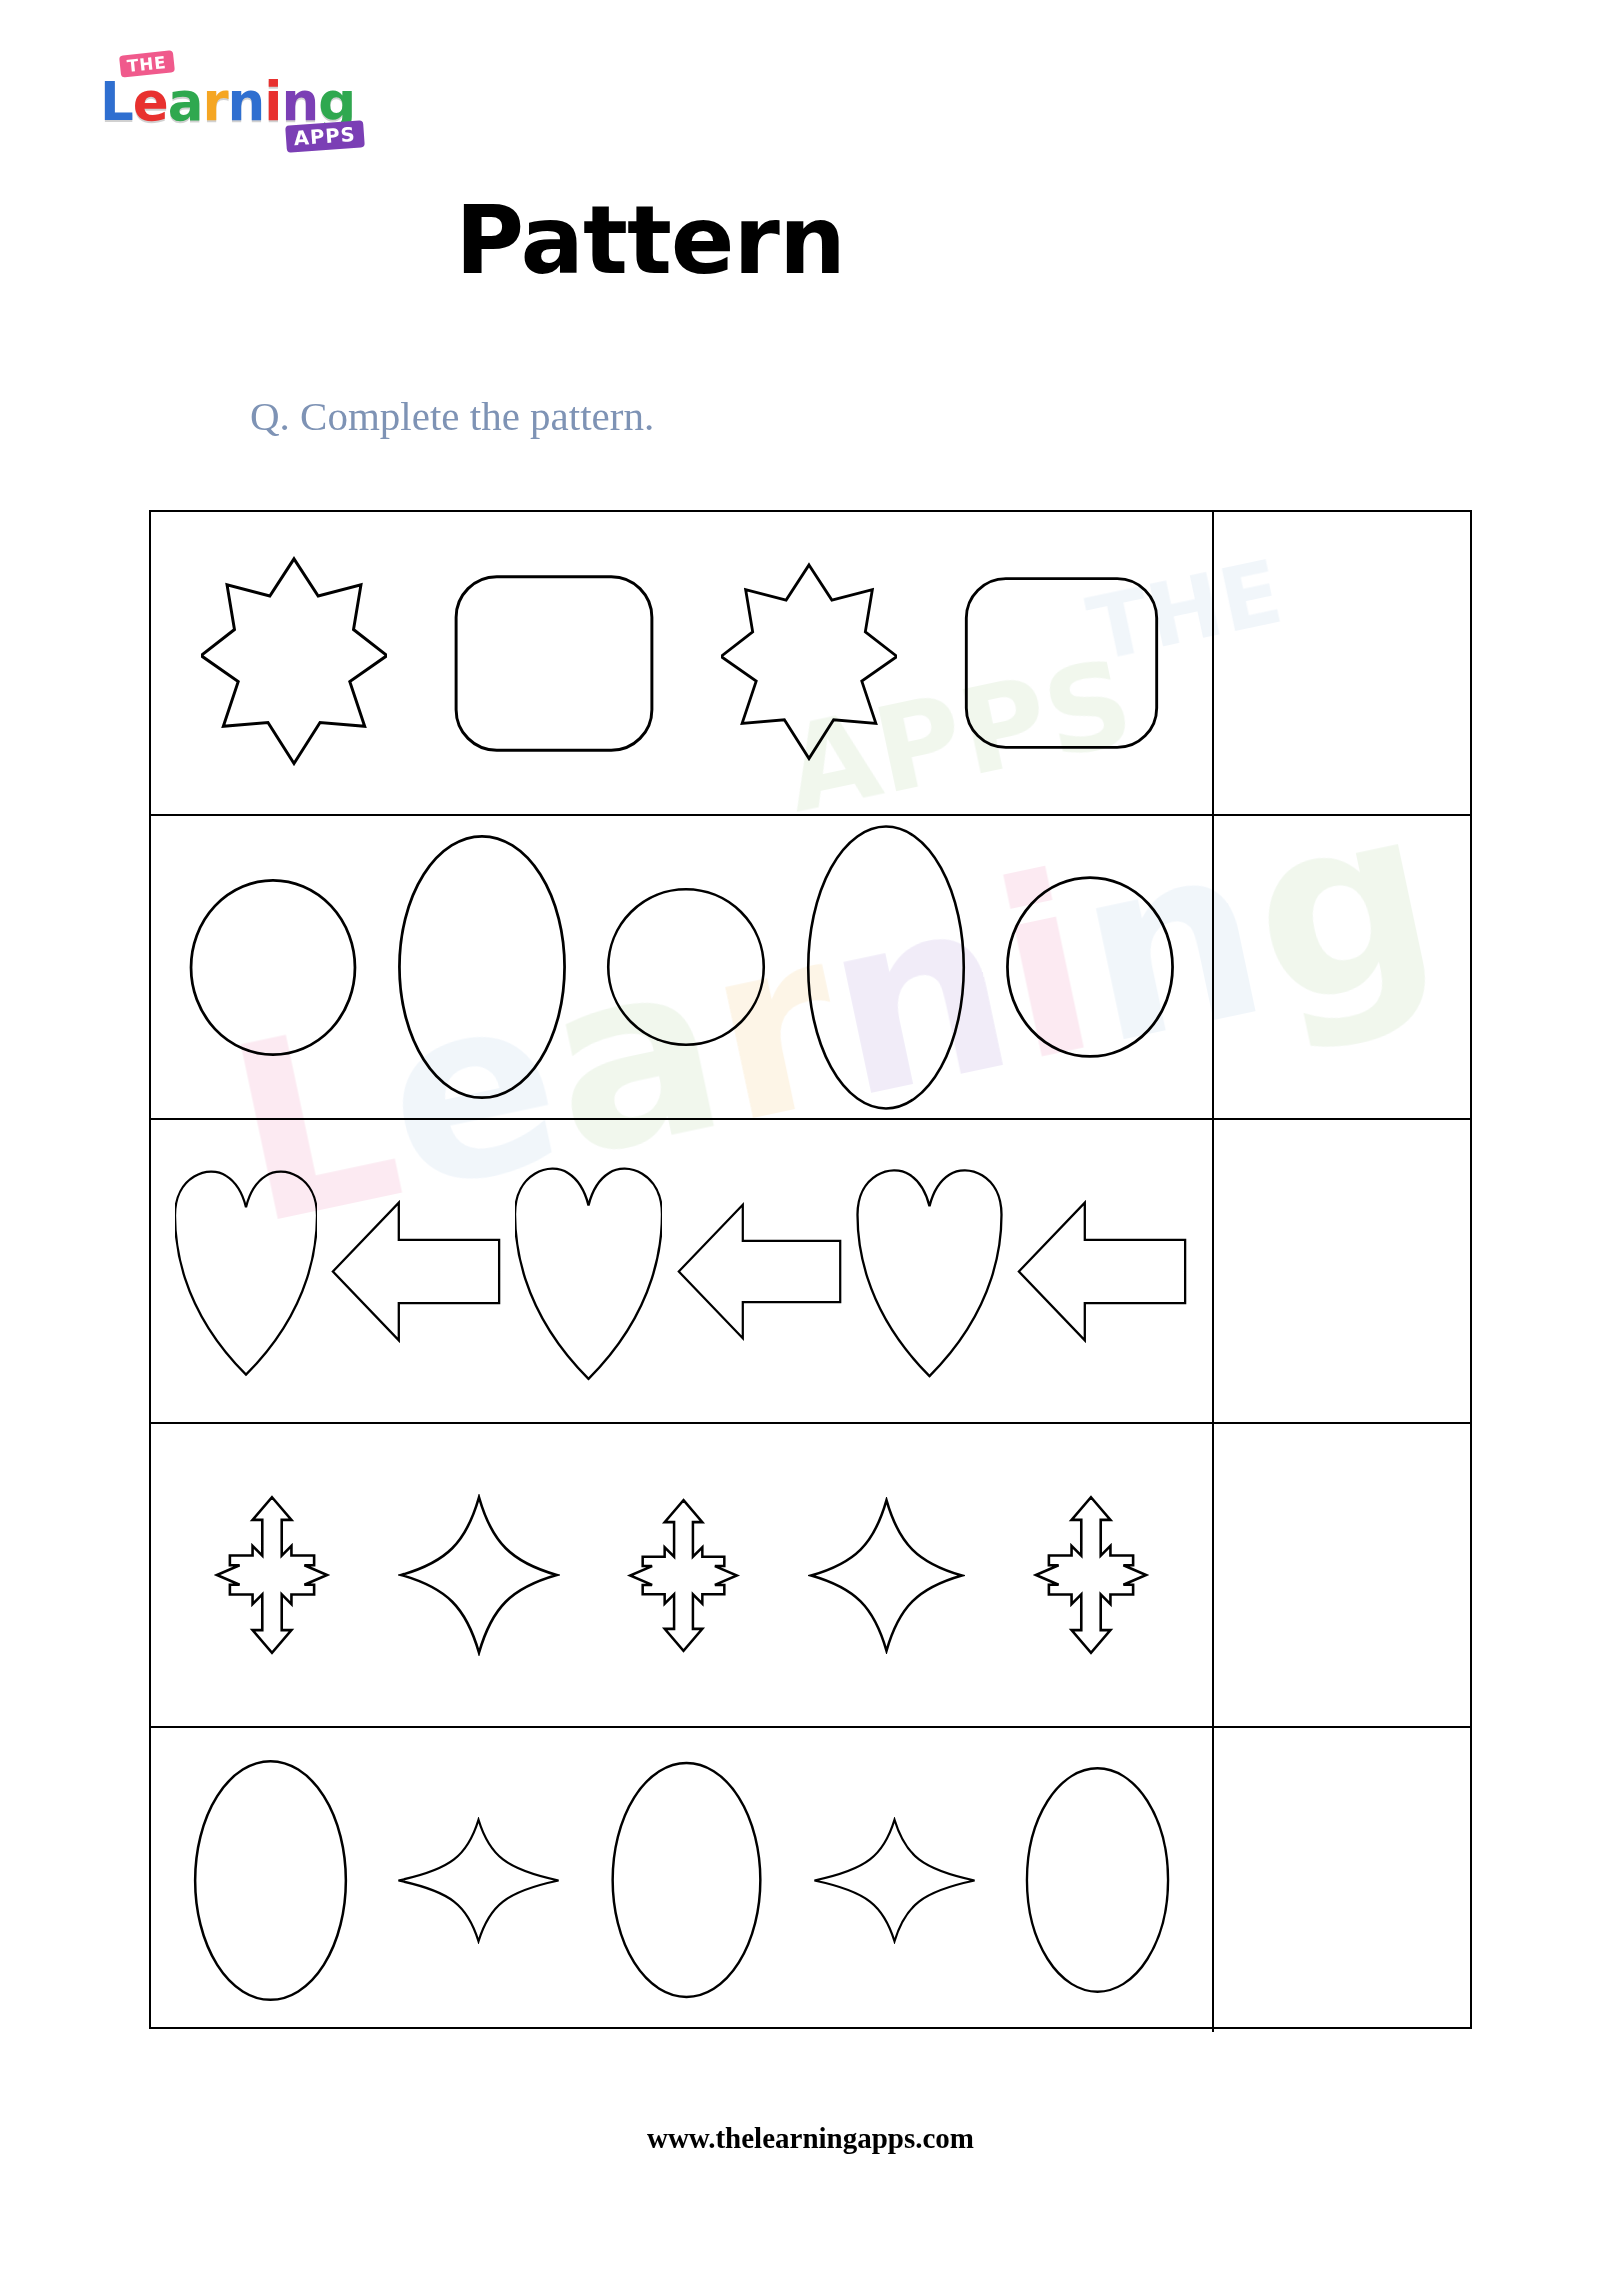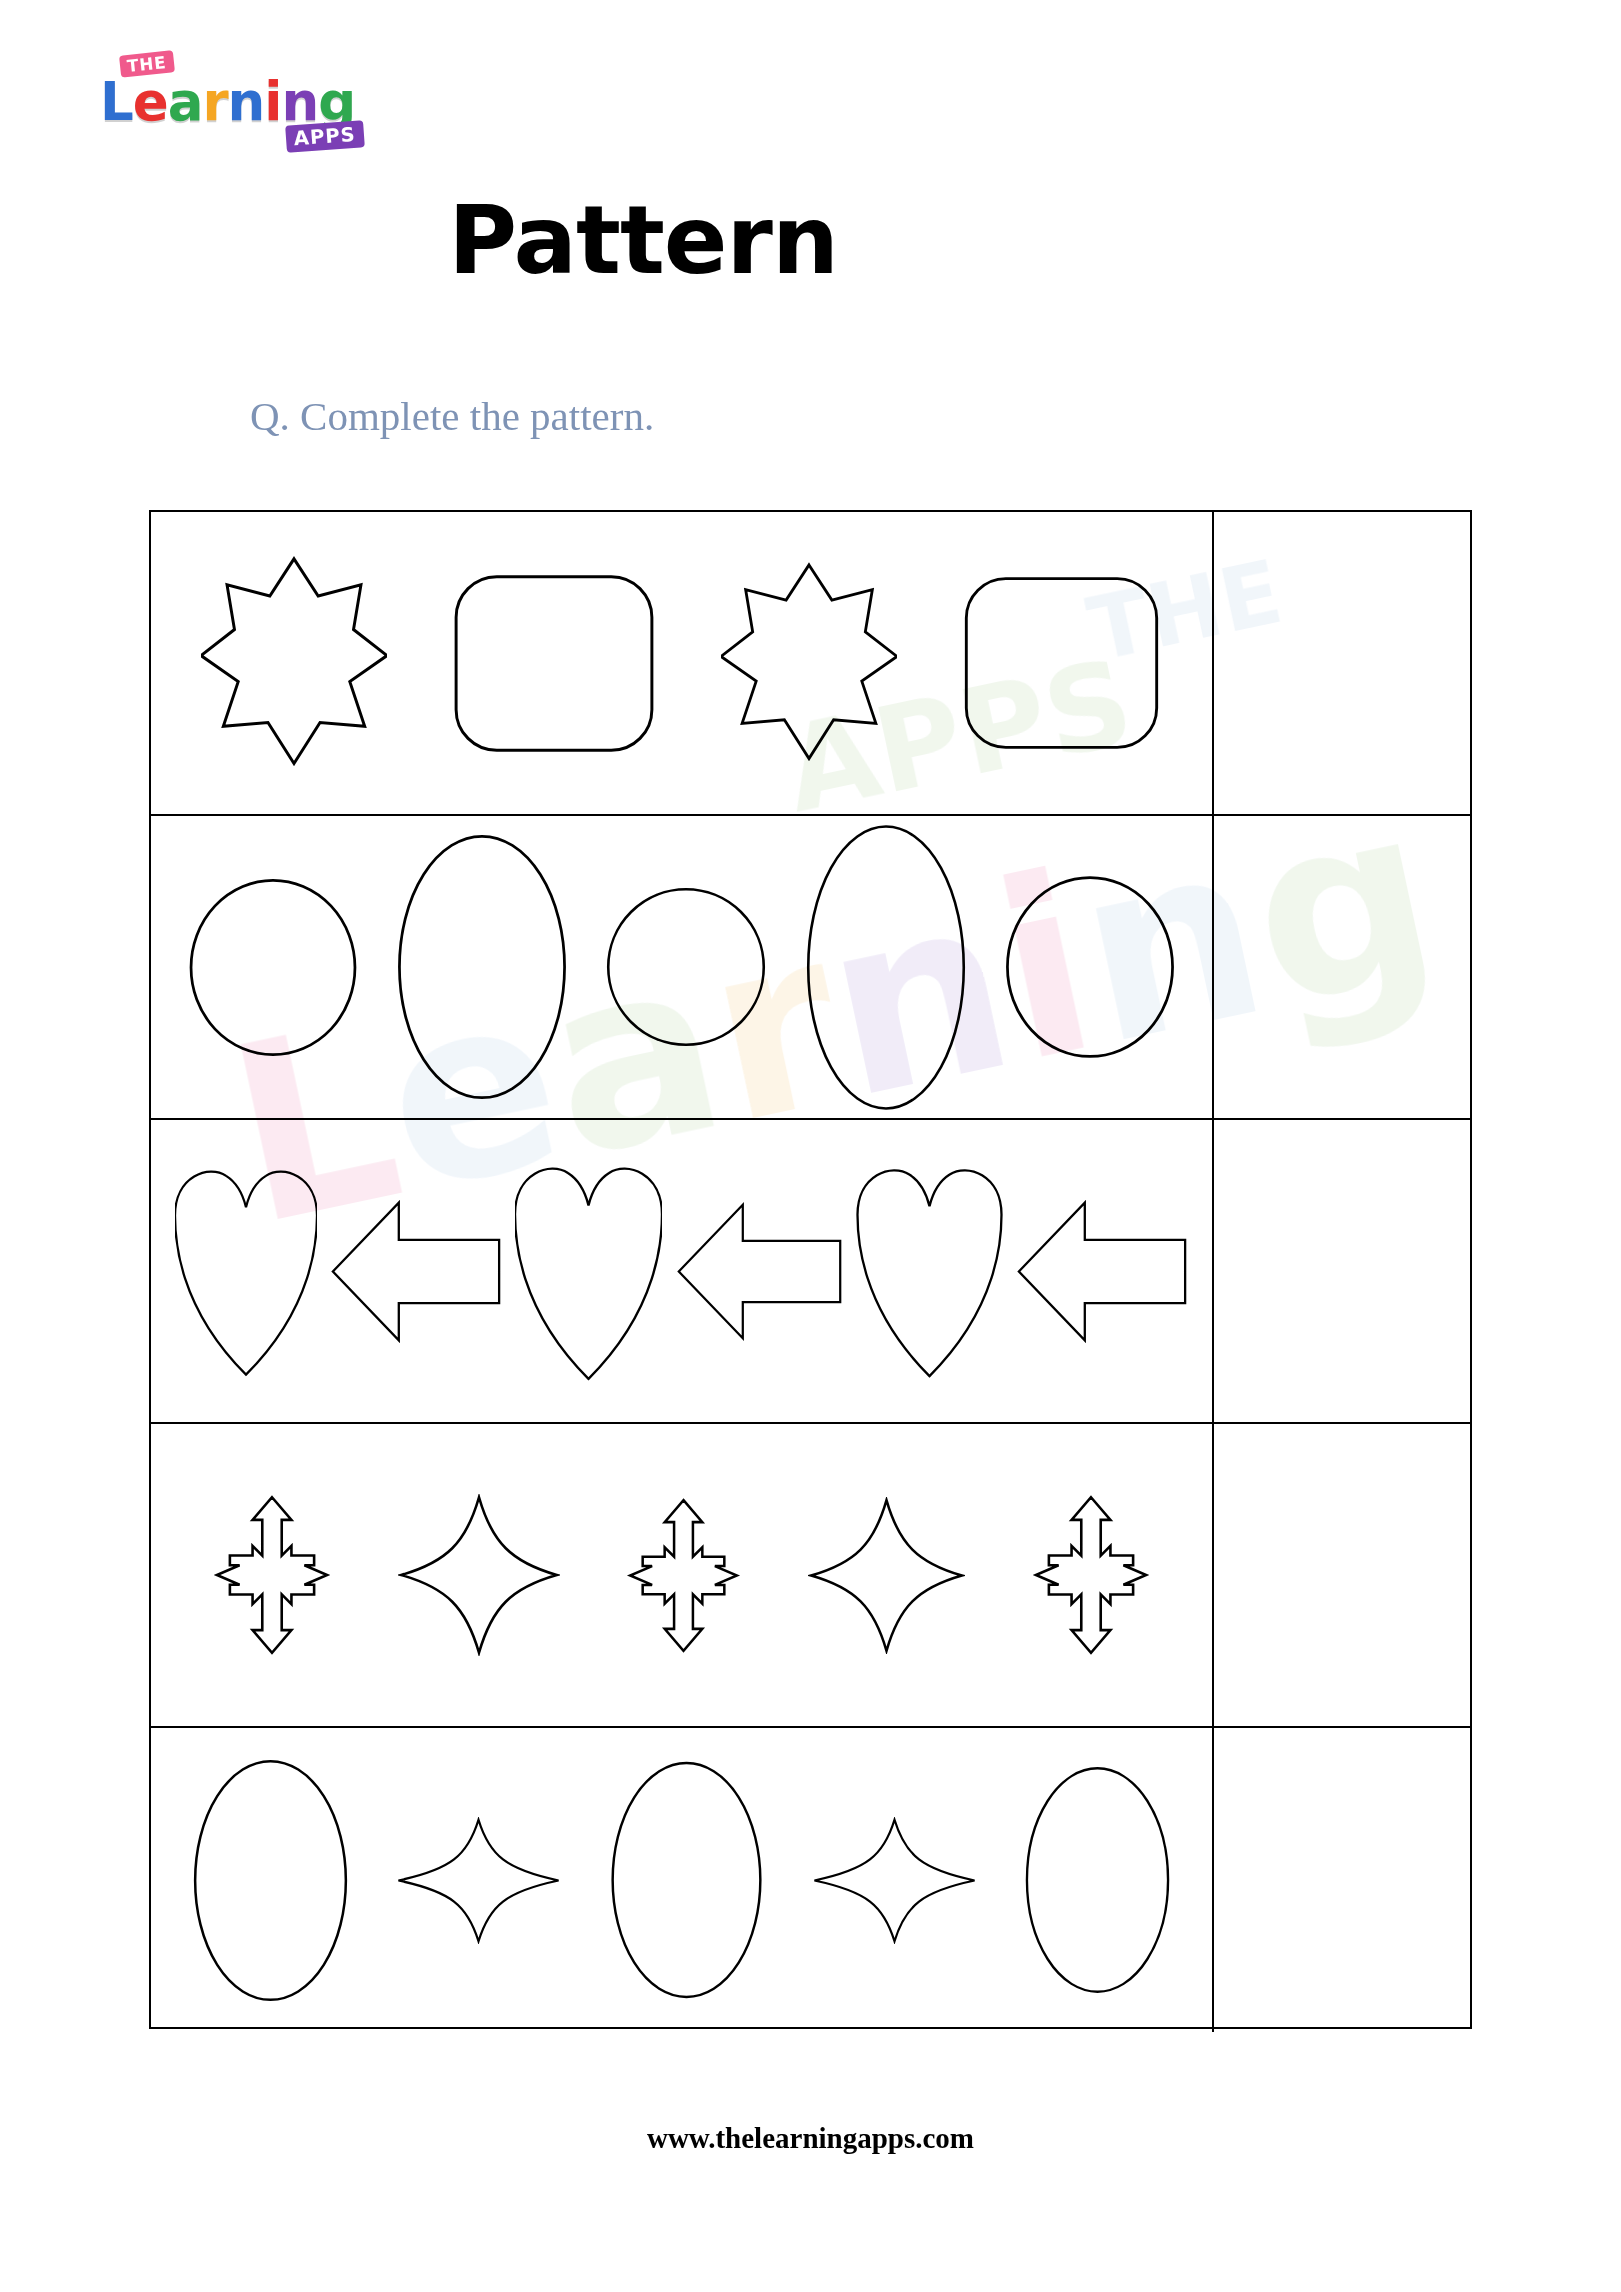--- a/index.html
+++ b/index.html
@@ -73,20 +73,21 @@
     position: absolute;
     left: 0;
     top: 186px;
     width: 1286px;
     text-align: center;
     font-family: "DejaVu Sans", sans-serif;
     font-weight: bold;
     font-size: 94px;
     color: #000000;
     letter-spacing: -1px;
+    padding-left: 7px;
   }
 
   .instruction {
     position: absolute;
     left: 204px;
     top: 392px;
     font-family: "Liberation Serif", serif;
     font-size: 41px;
     color: #7e93b5;
     margin-left: 46px;

